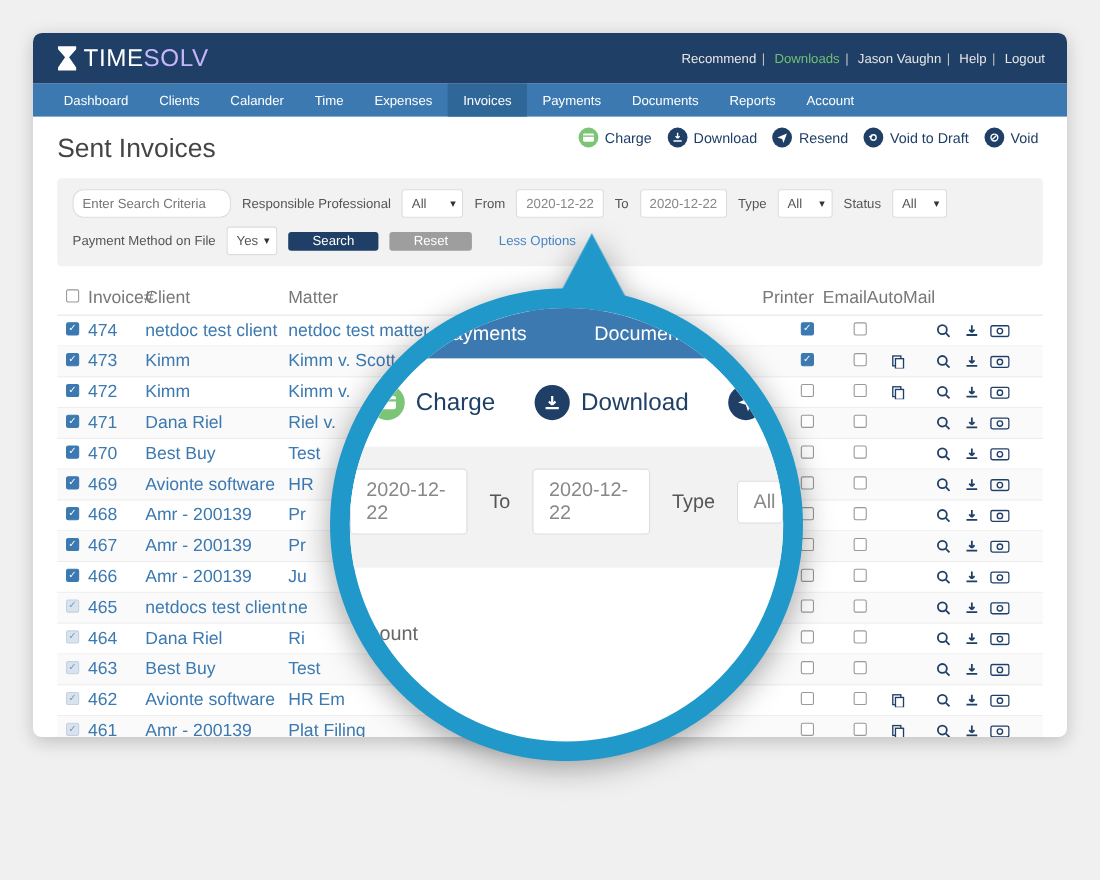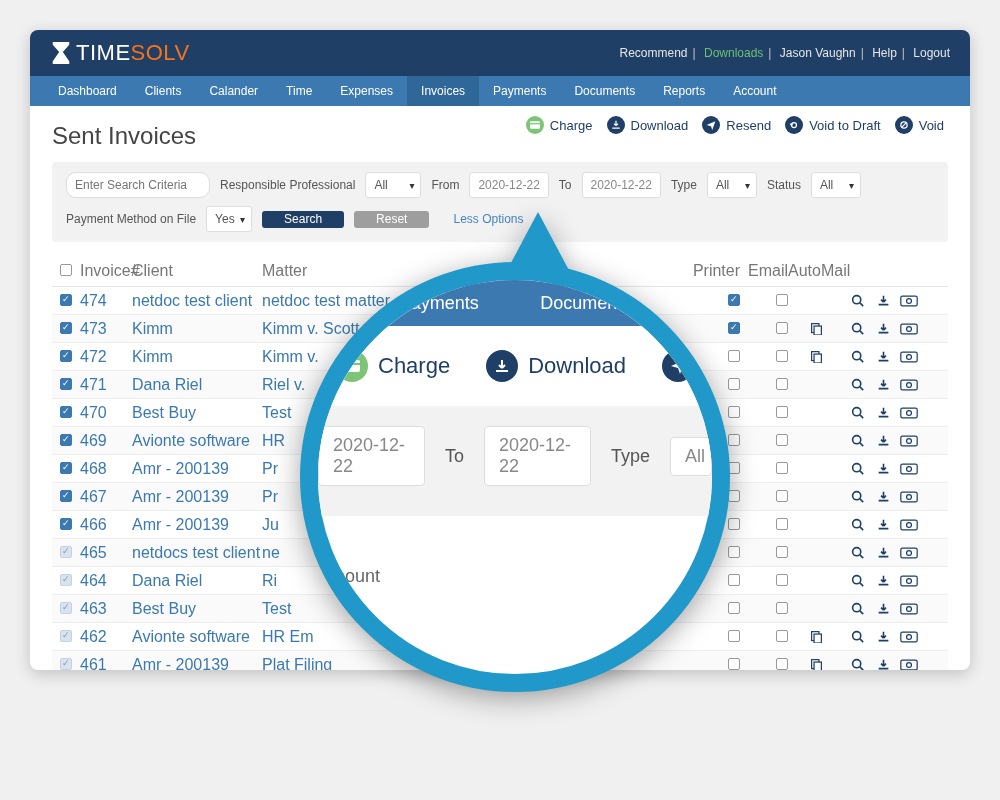--- a/index.html
+++ b/index.html
@@ -2,21 +2,21 @@
 <html><head>
   <meta charset="utf-8">
   <style>
     * { margin:0; padding:0; box-sizing:border-box; font-family: -apple-system, Segoe UI, Helvetica, Arial, sans-serif; }
     body { background:#f0f0f0; width:1000px; height:800px; position:relative; overflow:hidden; }
     .window { position:absolute; left:30px; top:30px; width:940px; height:640px; background:#fff; border-radius:8px; box-shadow:0 4px 16px rgba(0,0,0,.2); overflow:hidden; }
     
     .hdr { background:#1f3f66; color:#fff; height:46px; display:flex; align-items:center; justify-content:space-between; padding:0 20px; }
     .logo { display:flex; align-items:center; font-size:22px; font-weight:400; letter-spacing:.5px; }
     .logo-icon { width:22px; height:26px; margin-right:4px; }
-    .logo .solv { color:#f97316; }
+    .logo .solv { color:#c4b5fd; }
     .top-links { font-size:12px; color:#e6e6e6; }
     .top-links span.lnk { cursor:pointer; }
     .top-links .dl { color:#6fbf73; }
     .top-links .sep{ margin:0 5px; color:#c0c0c0; }
     
     .nav { background:#3b79b0; height:30px; display:flex; align-items:flex-end; padding-left:14px; }
     .nav a { color:#fff; font-size:12px; text-decoration:none; padding:0 14px; height:100%; display:inline-flex; align-items:center; }
     .nav a.active { background:#2f6798; }
     
     .content { padding:16px 22px 0; }

